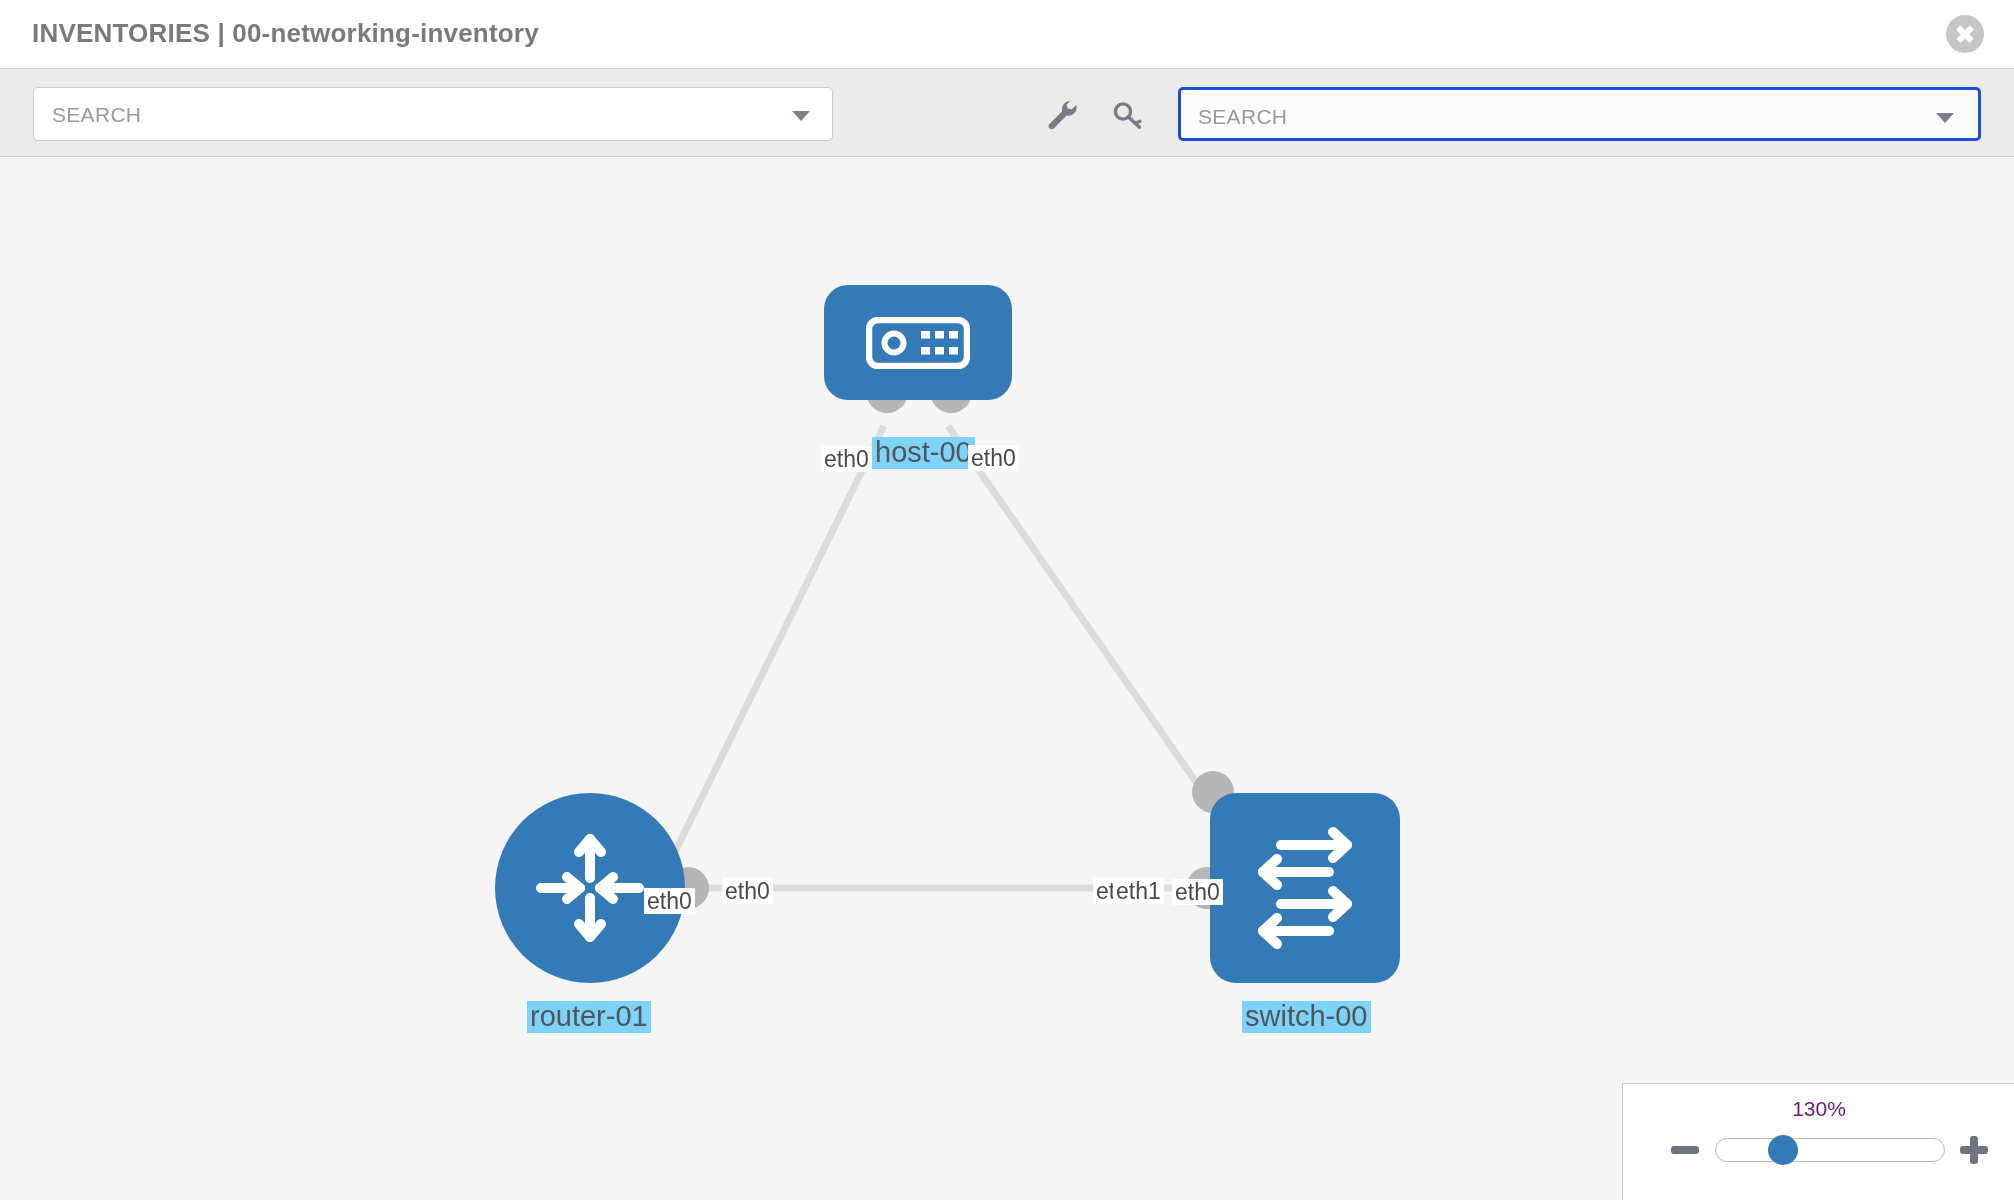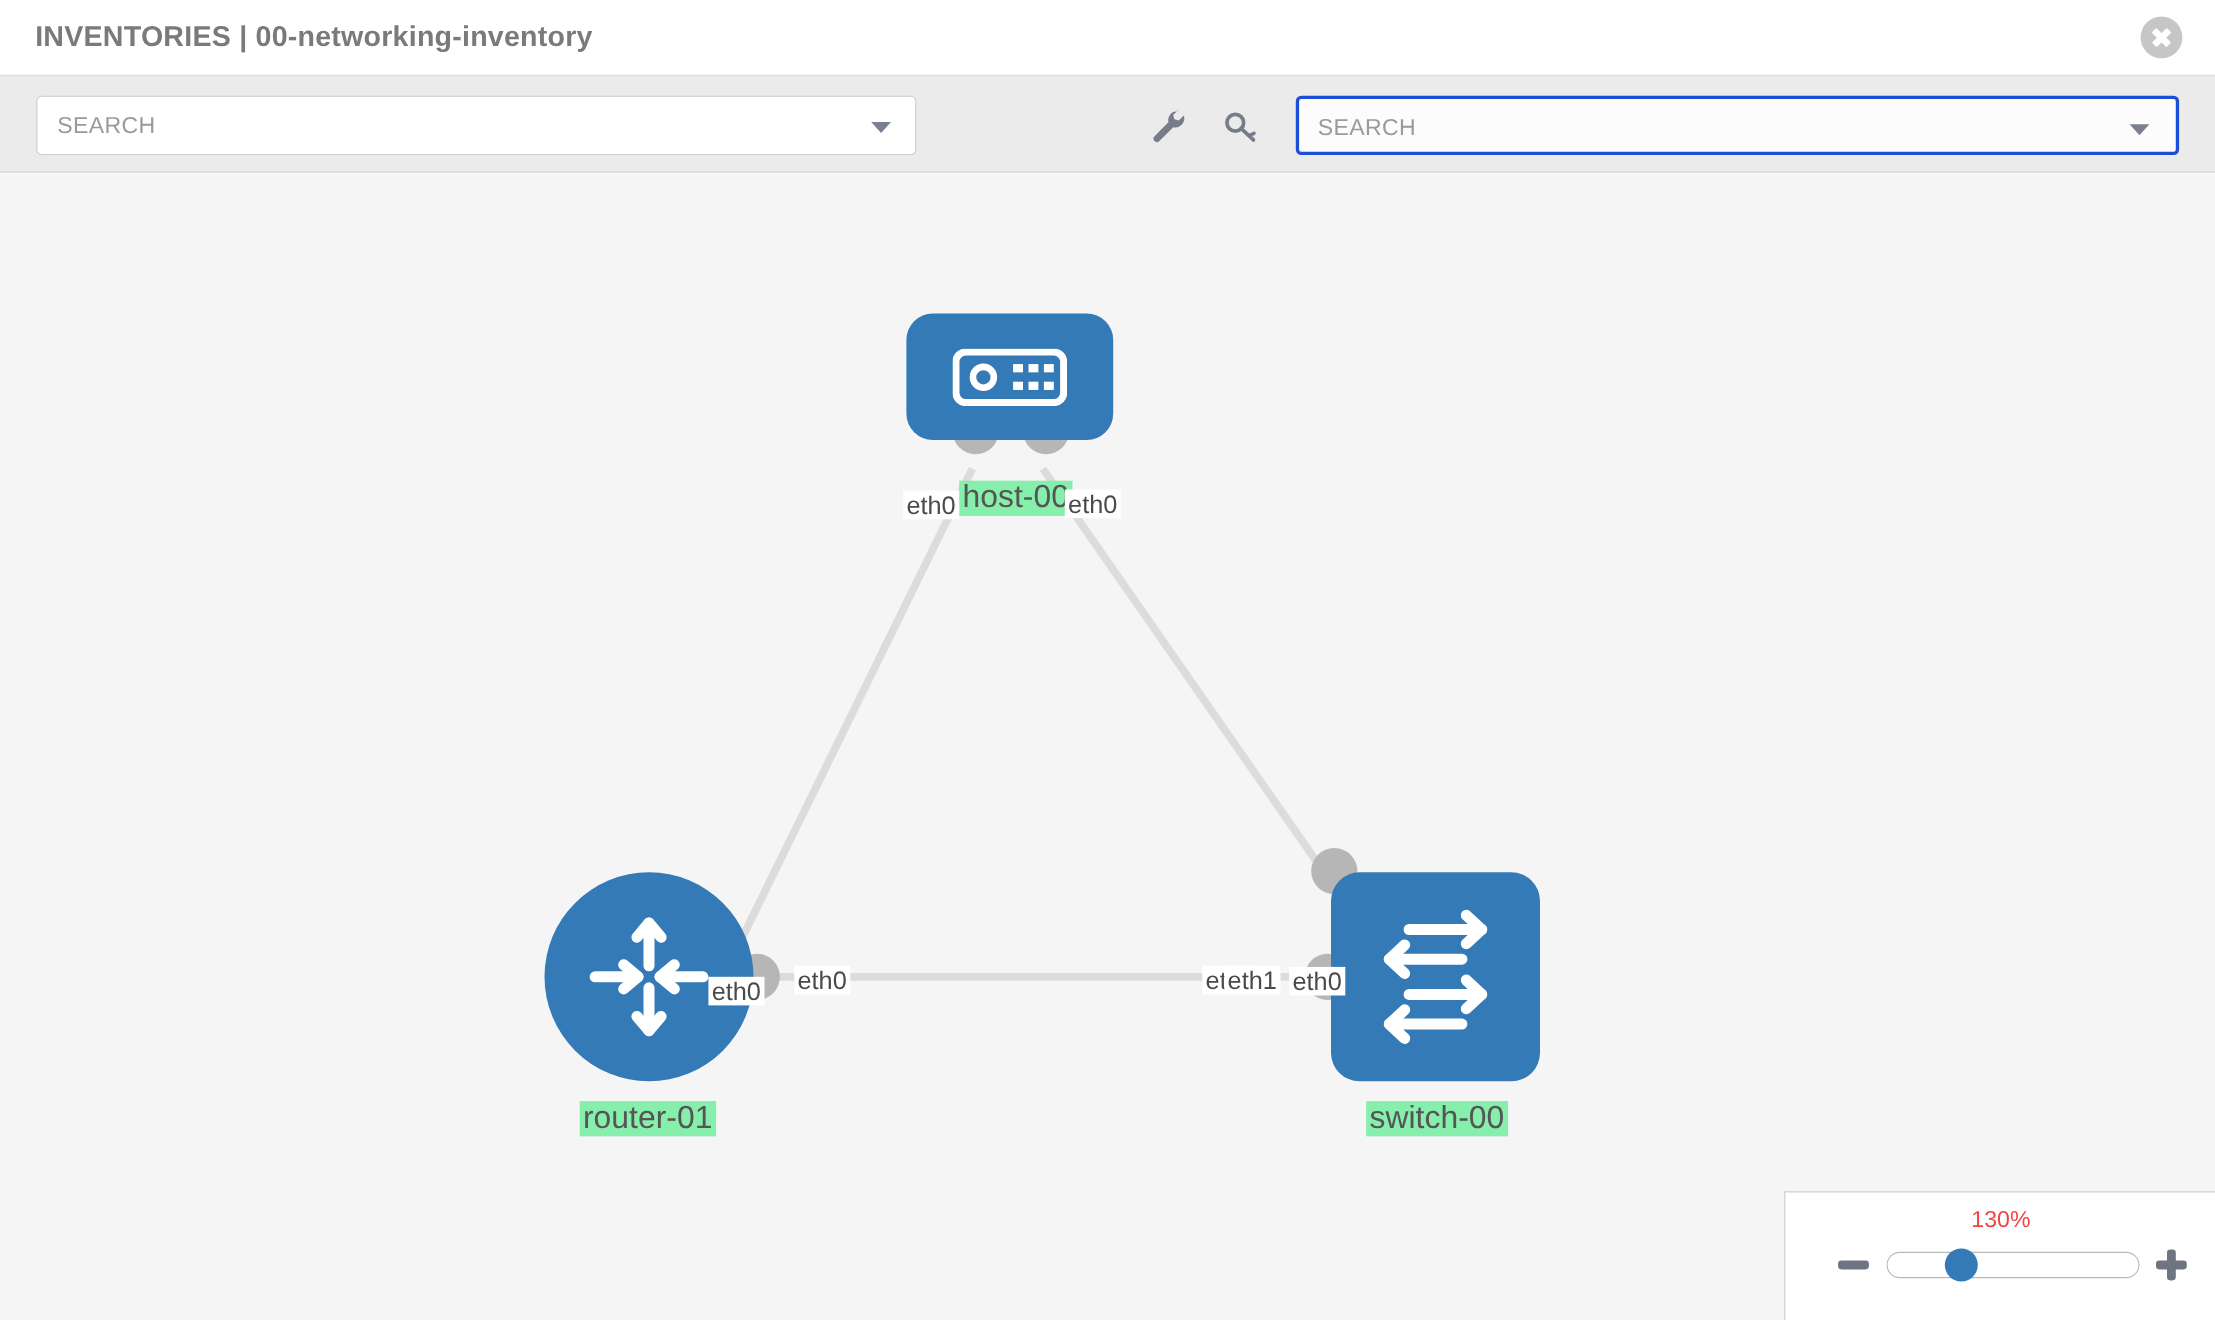--- a/index.html
+++ b/index.html
@@ -168,21 +168,21 @@
   .node-switch .node-shape {
     width: 190px; height: 190px;
     border-radius: 26px;
   }
   .node-shape svg { display: block; }
 
   .node-label {
     position: absolute;
     font-size: 29px;
     color: #555555;
-    background: #86efac;
+    background: #7dd3fc;
     white-space: nowrap;
     padding: 0 3px;
     line-height: 1.1;
   }
 
   
   .port {
     position: absolute;
     width: 42px;
     height: 42px;
@@ -213,21 +213,21 @@
     border-top: 1px solid #c9c9c9;
     border-left: 1px solid #c9c9c9;
   }
   .zoom-value {
     position: absolute;
     top: 13px;
     left: 0;
     width: 392px;
     text-align: center;
     font-size: 21px;
-    color: #ef4444;
+    color: #701a75;
   }
   .zoom-minus {
     position: absolute;
     left: 48px;
     top: 62px;
     width: 28px;
     height: 8px;
     border-radius: 3px;
     background: #6e7482;
     cursor: pointer;

